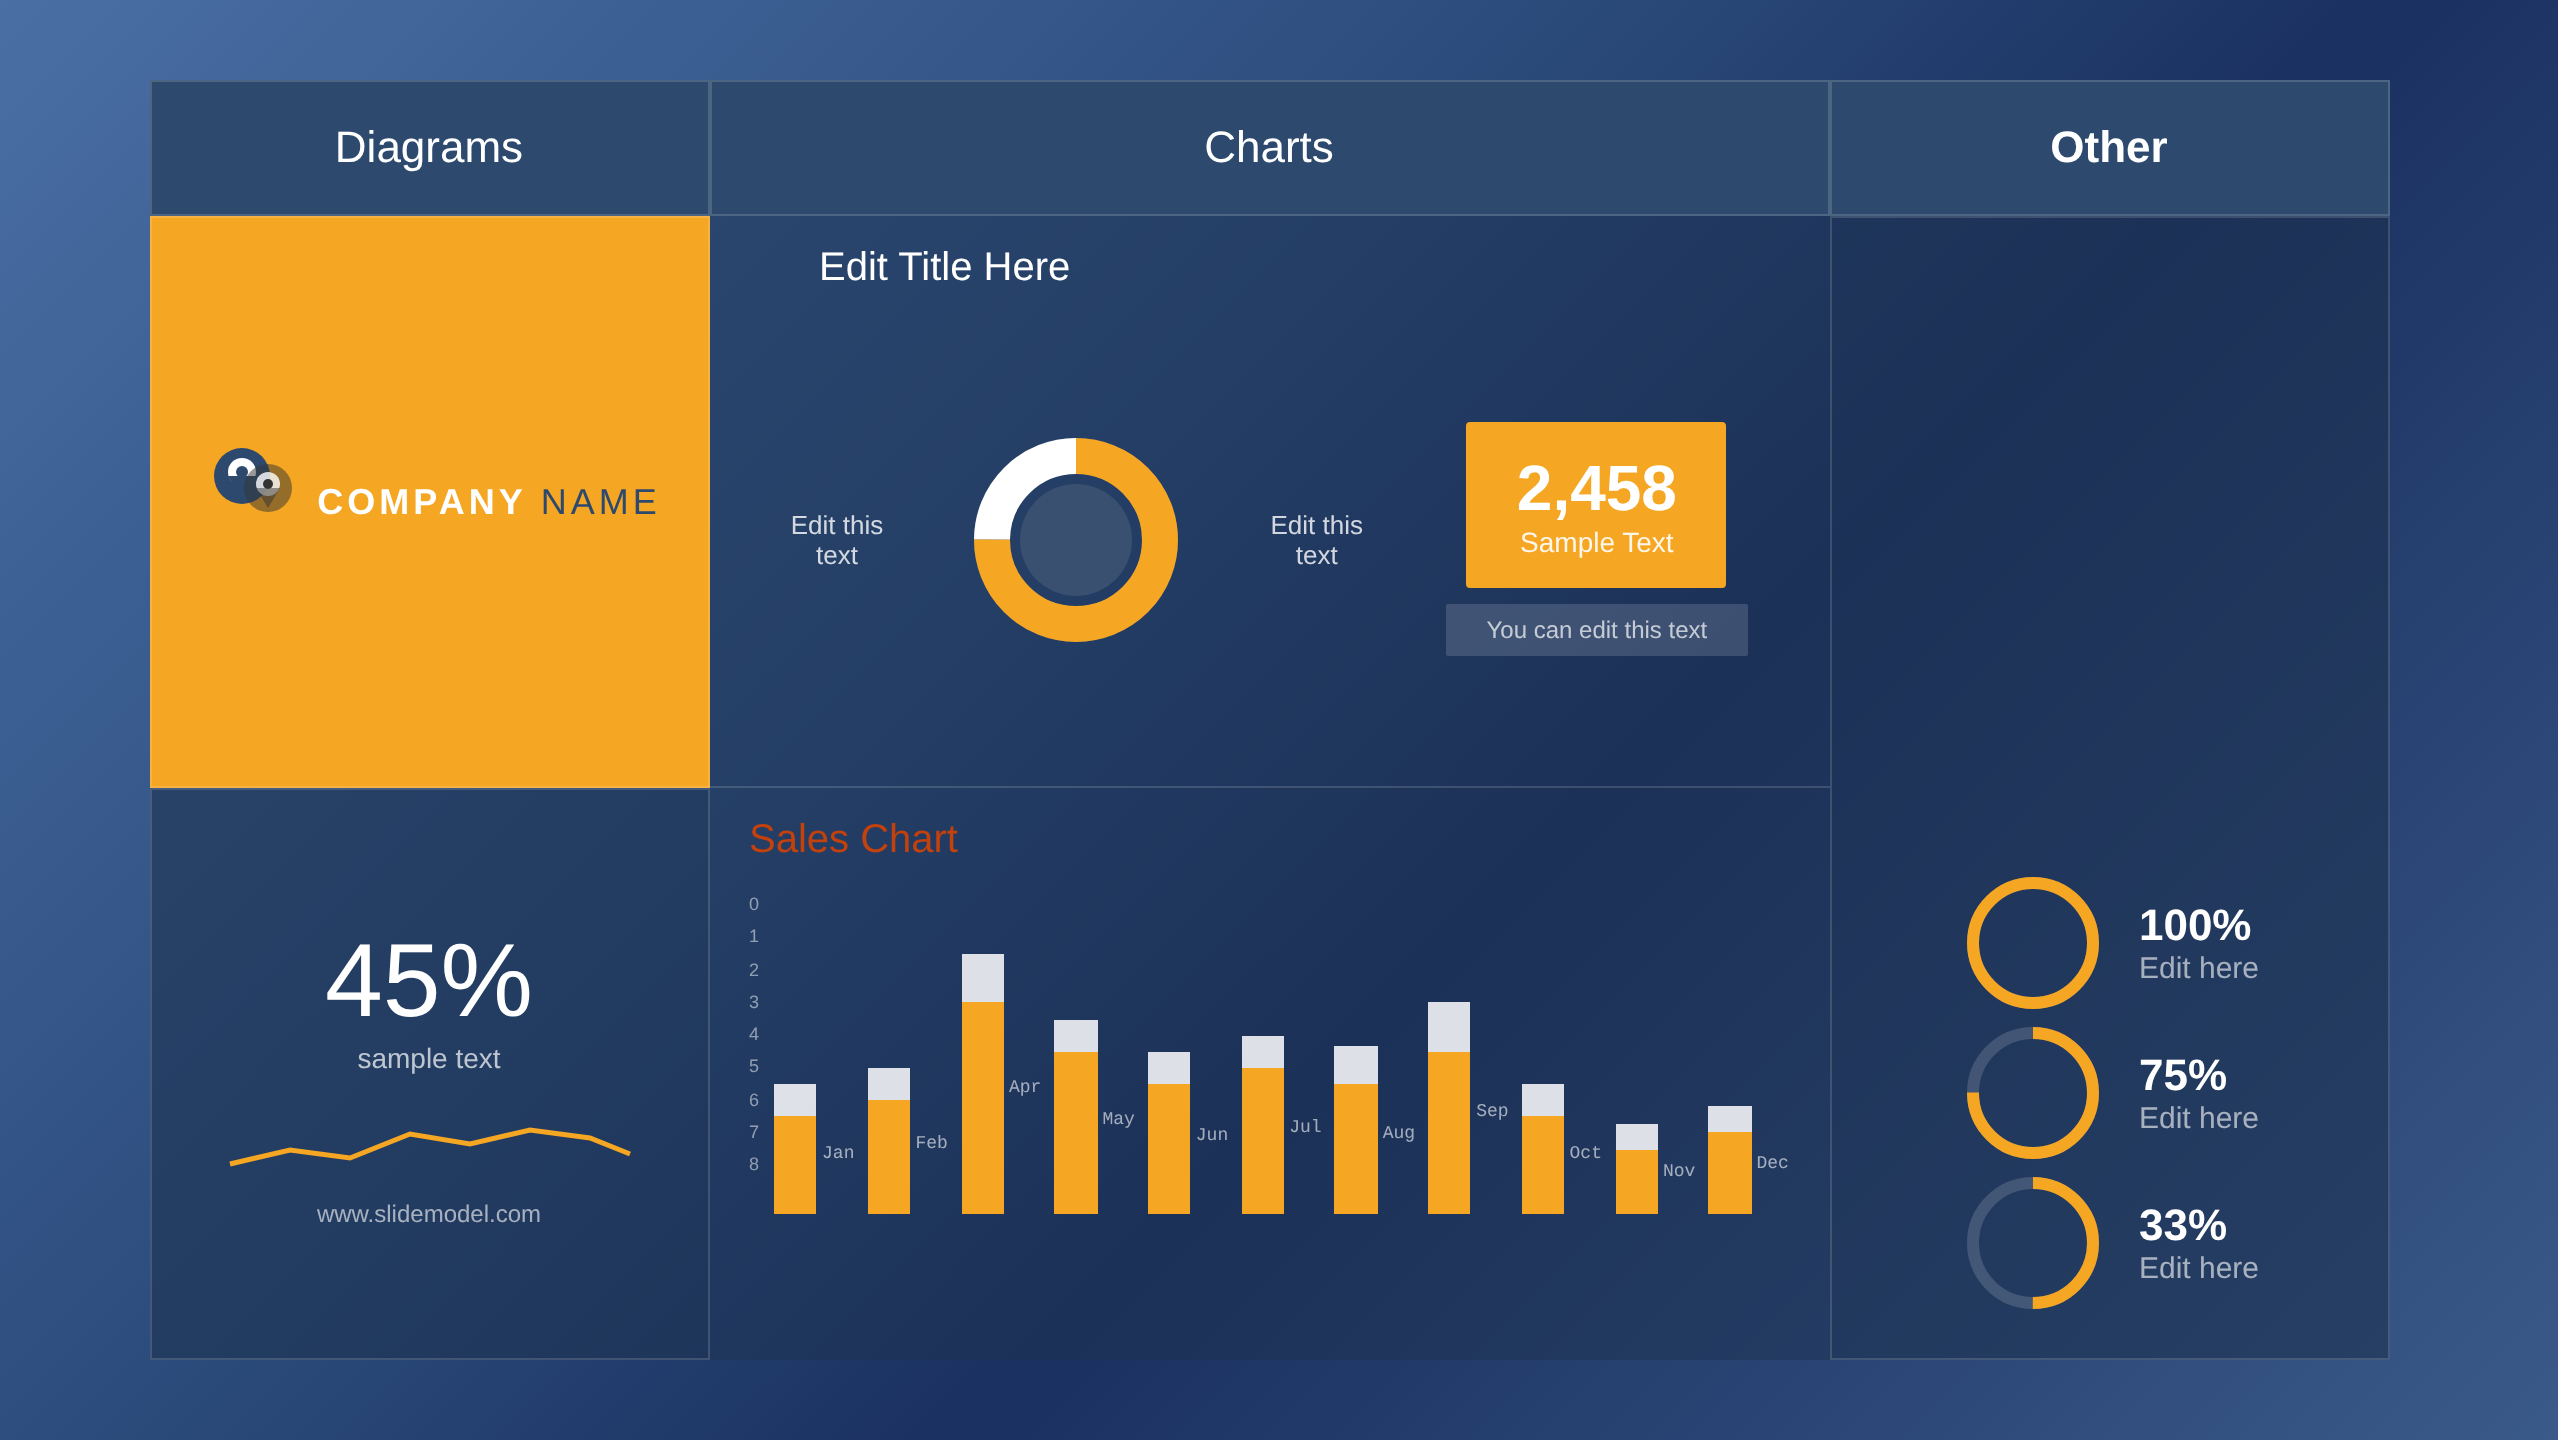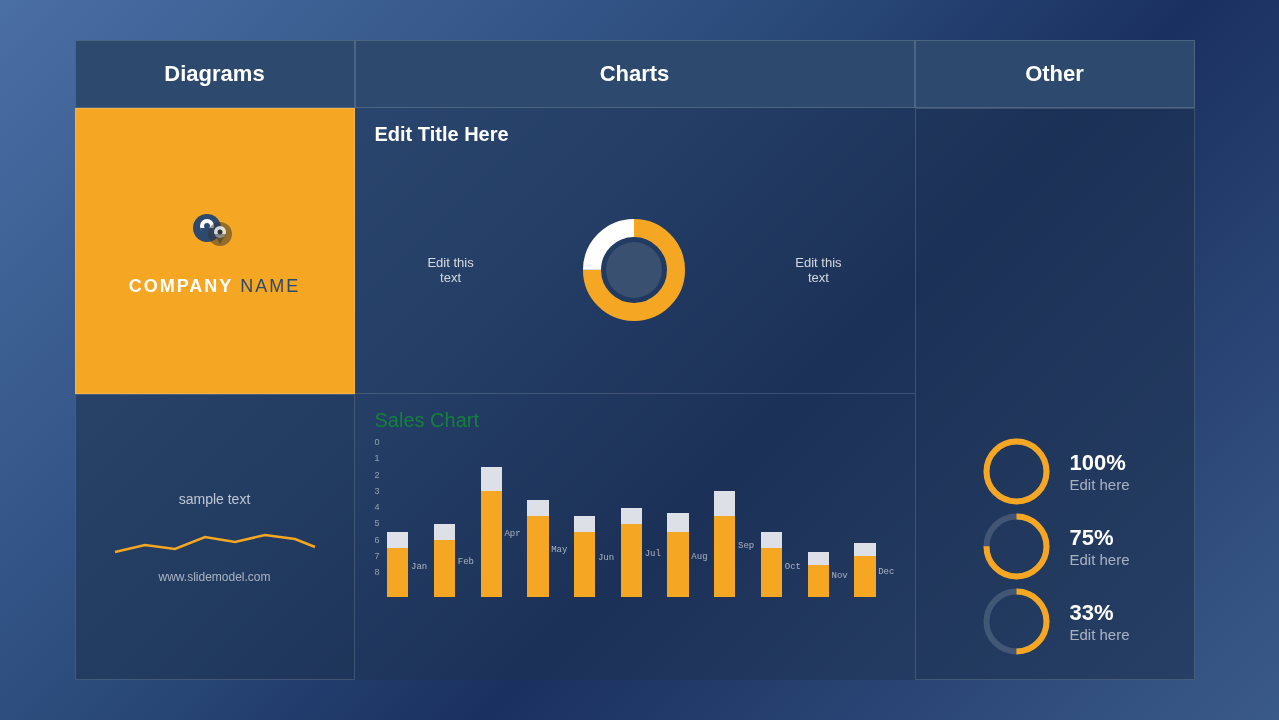--- a/index.html
+++ b/index.html
@@ -27,41 +27,40 @@
     .header-other {
       background-color: #2d4a6e;
       display: flex; align-items: center; justify-content: center;
       border: 1px solid rgba(255,255,255,0.15);
       grid-column: 3;
       grid-row: 1;
     }
     .header-title {
       color: white;
       font-size: 22px;
-      font-weight: bold;
+      font-weight: normal;
     }
     
     .right-section {
       grid-column: 3;
       grid-row: 2 / 4;
       background: rgba(30, 50, 80, 0.6);
       border: 1px solid rgba(255,255,255,0.15);
       display: flex;
       flex-direction: column;
       align-items: center;
       justify-content: flex-end;
       padding: 20px;
     }
     
     .company-cell {
       grid-column: 1;
       grid-row: 2;
       background-color: #f5a623;
       display: flex;
-      flex-direction: column;
       align-items: center;
       justify-content: center;
       border: 1px solid rgba(255,255,255,0.15);
     }
     
     .percent-cell {
       grid-column: 1;
       grid-row: 3;
       background: rgba(30, 50, 80, 0.6);
       display: flex;
@@ -114,22 +113,23 @@
     .top-middle {
       background: rgba(30, 50, 80, 0.5);
       border-bottom: 1px solid rgba(255,255,255,0.15);
       padding: 15px 20px;
       display: flex;
       flex-direction: column;
     }
     .chart-title {
       color: white;
       font-size: 20px;
-      font-weight: 700;
+      font-weight: 400;
       margin-bottom: 15px;
+      margin-left: 35px;
     }
     .donut-area {
       display: flex;
       align-items: center;
       justify-content: space-around;
       flex: 1;
     }
     .donut-labels {
       display: flex;
       flex-direction: column;
@@ -166,23 +166,24 @@
       text-align: center;
       border-radius: 1px;
     }
 
     
     .bottom-middle {
       background: rgba(30, 50, 80, 0.5);
       padding: 15px 20px;
     }
     .sales-title {
-      color: #15803d;
+      color: #c2410c;
       font-size: 20px;
       font-weight: 300;
+      margin-bottom: 10px;
     }
     .y-axis {
       display: flex;
       flex-direction: column-reverse;
       justify-content: space-between;
       height: 140px;
       margin-right: 5px;
       align-self: flex-end;
       margin-bottom: 20px;
     }
@@ -312,20 +313,27 @@
 
         <circle cx="55" cy="55" r="42" fill="none" stroke="#f5a623" stroke-width="18" stroke-dasharray="197.9 263.9" stroke-dashoffset="0" transform="rotate(-90 55 55)"></circle>
 
         <circle cx="55" cy="55" r="42" fill="none" stroke="white" stroke-width="18" stroke-dasharray="66 263.9" stroke-dashoffset="-197.9" transform="rotate(-90 55 55)"></circle>
         <circle cx="55" cy="55" r="28" fill="#3a5070"></circle>
       </svg>
       <div class="donut-labels">
         <span class="donut-label" style="white-space:pre-line;">Edit this
 text</span>
       </div>
+      <div style="display:flex;flex-direction:column;align-items:center;">
+        <div class="stat-box">
+          <div class="stat-number">2,458</div>
+          <div class="stat-label">Sample Text</div>
+        </div>
+        <div class="stat-edit">You can edit this text</div>
+      </div>
     </div>
   </div>
 
   <div class="right-section cell-right">
 
     <div class="progress-item">
       <svg width="75" height="75" viewBox="0 0 75 75">
         <circle cx="37.5" cy="37.5" r="30" fill="none" stroke="rgba(255,255,255,0.15)" stroke-width="6"></circle>
         <circle cx="37.5" cy="37.5" r="30" fill="none" stroke="#f5a623" stroke-width="6" stroke-dasharray="188.5 188.5" stroke-dashoffset="0" transform="rotate(-90 37.5 37.5)"></circle>
       </svg>
@@ -352,20 +360,21 @@
         <circle cx="37.5" cy="37.5" r="30" fill="none" stroke="#f5a623" stroke-width="6" stroke-dasharray="94.2 188.5" stroke-dashoffset="0" transform="rotate(-90 37.5 37.5)"></circle>
       </svg>
       <div class="circle-label">
         <span class="circle-percent">33%</span>
         <span class="circle-edit">Edit here</span>
       </div>
     </div>
   </div>
 
   <div class="percent-cell cell-percent">
+    <div class="big-percent">45%</div>
     <div class="sample-text">sample text</div>
 
     <svg width="210" height="45" viewBox="0 0 210 45">
       <polyline points="5,35 35,28 65,32 95,20 125,25 155,18 185,22 205,30" fill="none" stroke="#f5a623" stroke-width="2.5"></polyline>
     </svg>
     <div class="website-url">www.slidemodel.com</div>
   </div>
 
   <div class="bottom-middle cell-bot-mid">
     <div class="sales-title">Sales Chart</div>

